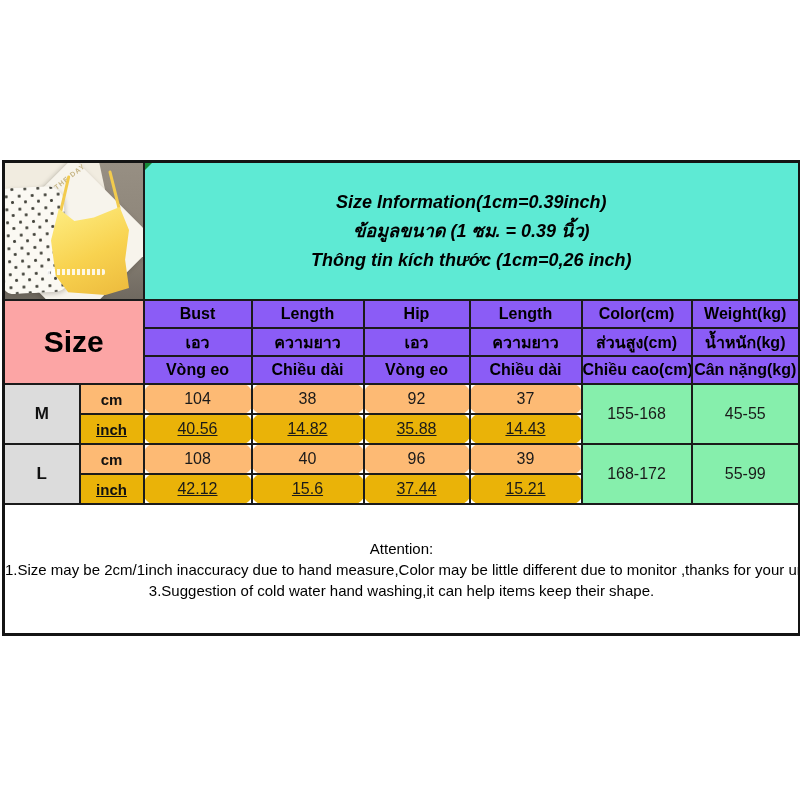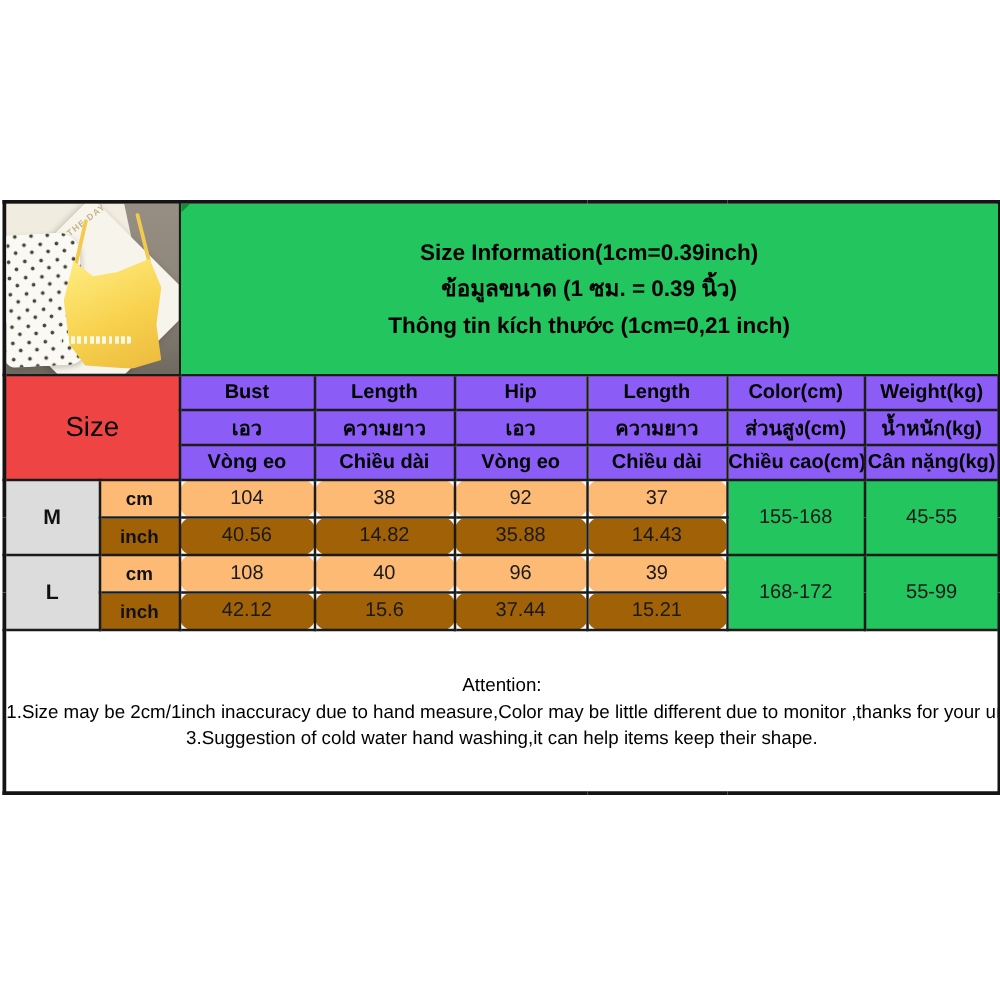--- a/index.html
+++ b/index.html
@@ -17,38 +17,38 @@
   }
   table.sheet td{
     border:2px solid #1b1b1b;
     text-align:center;vertical-align:middle;
     overflow:hidden;white-space:nowrap;
     padding:0;
   }
 
   
   td.photo-cell{height:136px;padding:0;background:#8d8579;}
-  td.title-cell{background:#22c55e;position:relative;}
+  td.title-cell{background:#5eead4;position:relative;font-style:italic;}
   .title-line{font-weight:700;font-size:18px;line-height:29px;color:#000;}
   .corner-flag{
     position:absolute;top:0;left:0;width:0;height:0;
     border-top:7px solid #178a38;border-right:7px solid transparent;
   }
 
   
   td.hdr{background:#8b5cf6;font-weight:700;font-size:16px;height:26px;color:#000;}
-  td.size-corner{background:#ef4444;font-weight:400;font-size:22px;color:#000;}
+  td.size-corner{background:#fca5a5;font-weight:700;font-size:30px;color:#000;}
 
   
   td.size-letter{background:#dcdcdc;font-weight:700;font-size:17px;}
   td.unit{font-weight:700;font-size:15px;}
   tr.cm-row td.val, tr.cm-row td.unit{background:#fdba74;}
-  tr.inch-row td.val, tr.inch-row td.unit{background:#a16207;}
+  tr.inch-row td.val, tr.inch-row td.unit{background:#eab308;text-decoration:underline;}
   td.val{font-weight:400;font-size:16px;color:#1a1a1a;height:28px;border-radius:10px;}
-  td.range{background:#22c55e;font-weight:400;font-size:16px;color:#1a1a1a;}
+  td.range{background:#86efac;font-weight:400;font-size:16px;color:#1a1a1a;}
 
   
   td.attention-cell{
     background:#ffffff;height:128px;vertical-align:top;text-align:left;
     padding:3px 6px;white-space:normal;margin-left:42px;
   }
   .attn{font-size:15px;line-height:21px;font-weight:400;color:#000;}
 
   
   .photo{
@@ -121,21 +121,21 @@
           <div class="strap left"></div>
           <div class="strap right"></div>
           <div class="cami"></div>
           <div class="watermark"></div>
         </div>
       </td>
       <td class="title-cell" colspan="6">
         <div class="corner-flag"></div>
         <div class="title-line">Size Information(1cm=0.39inch)</div>
         <div class="title-line">ข้อมูลขนาด (1 ซม. = 0.39 นิ้ว)</div>
-        <div class="title-line">Thông tin kích thước (1cm=0,21 inch)</div>
+        <div class="title-line">Thông tin kích thước (1cm=0,26 inch)</div>
       </td>
     </tr>
 
     <tr>
       <td class="size-corner" colspan="2" rowspan="3">Size</td>
       <td class="hdr">Bust</td>
       <td class="hdr">Length</td>
       <td class="hdr">Hip</td>
       <td class="hdr">Length</td>
       <td class="hdr">Color(cm)</td>

